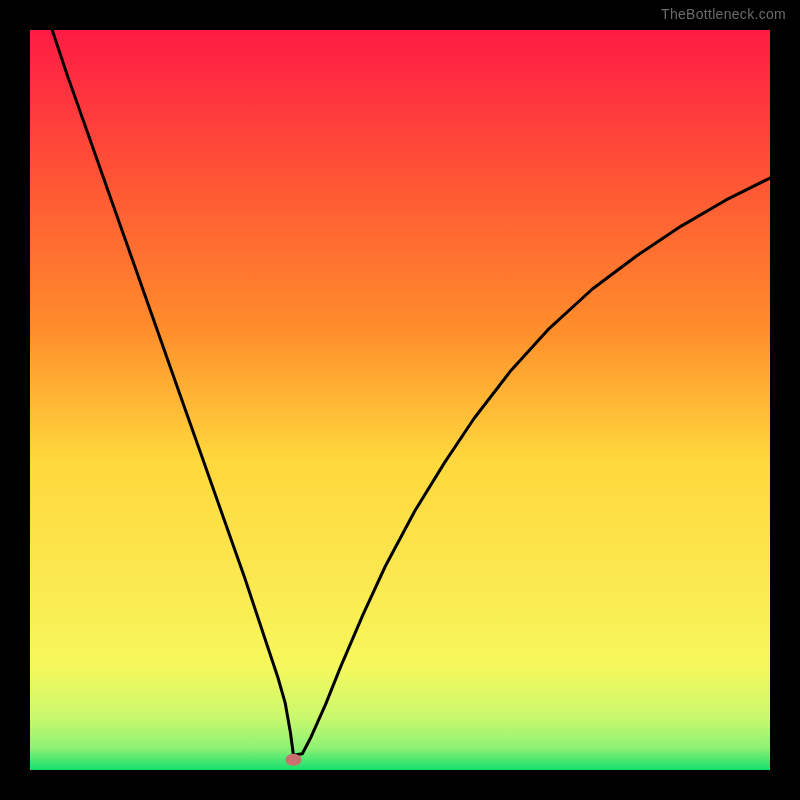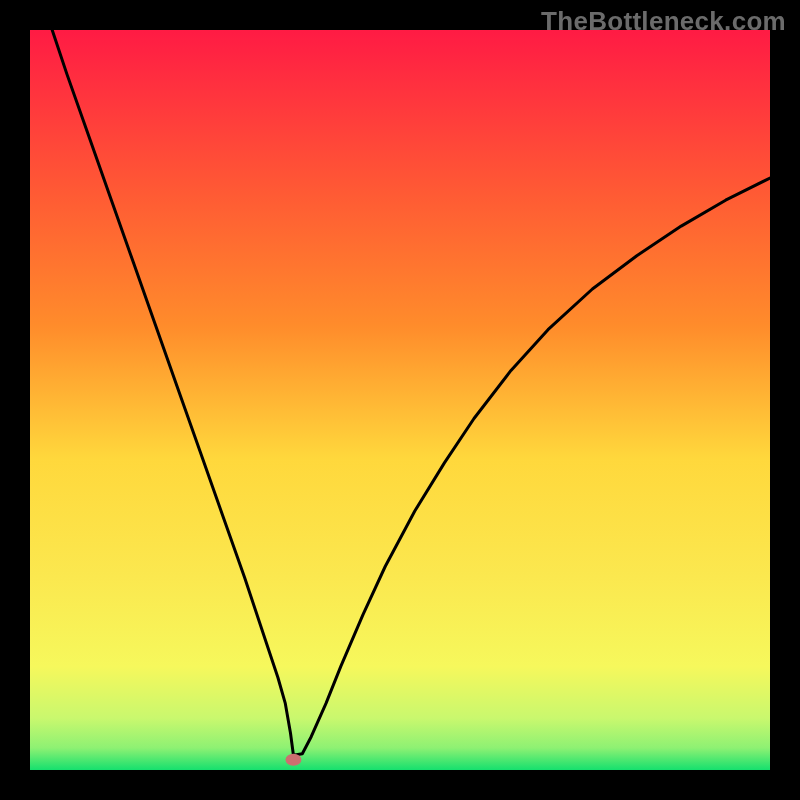--- a/index.html
+++ b/index.html
@@ -15,22 +15,22 @@
     position: relative;
     width: 800px;
     height: 800px;
     background: #000;
   }
   .watermark {
     position: absolute;
     top: 6px;
     right: 14px;
     color: #6b6b6b;
-    font-size: 26px;
-    font-weight: 700;
+    font-size: 14px;
+    font-weight: 400;
     letter-spacing: 0.3px;
     z-index: 5;
     user-select: none;
   }
   .plot-wrap {
     position: absolute;
     left: 30px;
     top: 30px;
     width: 740px;
     height: 740px;

